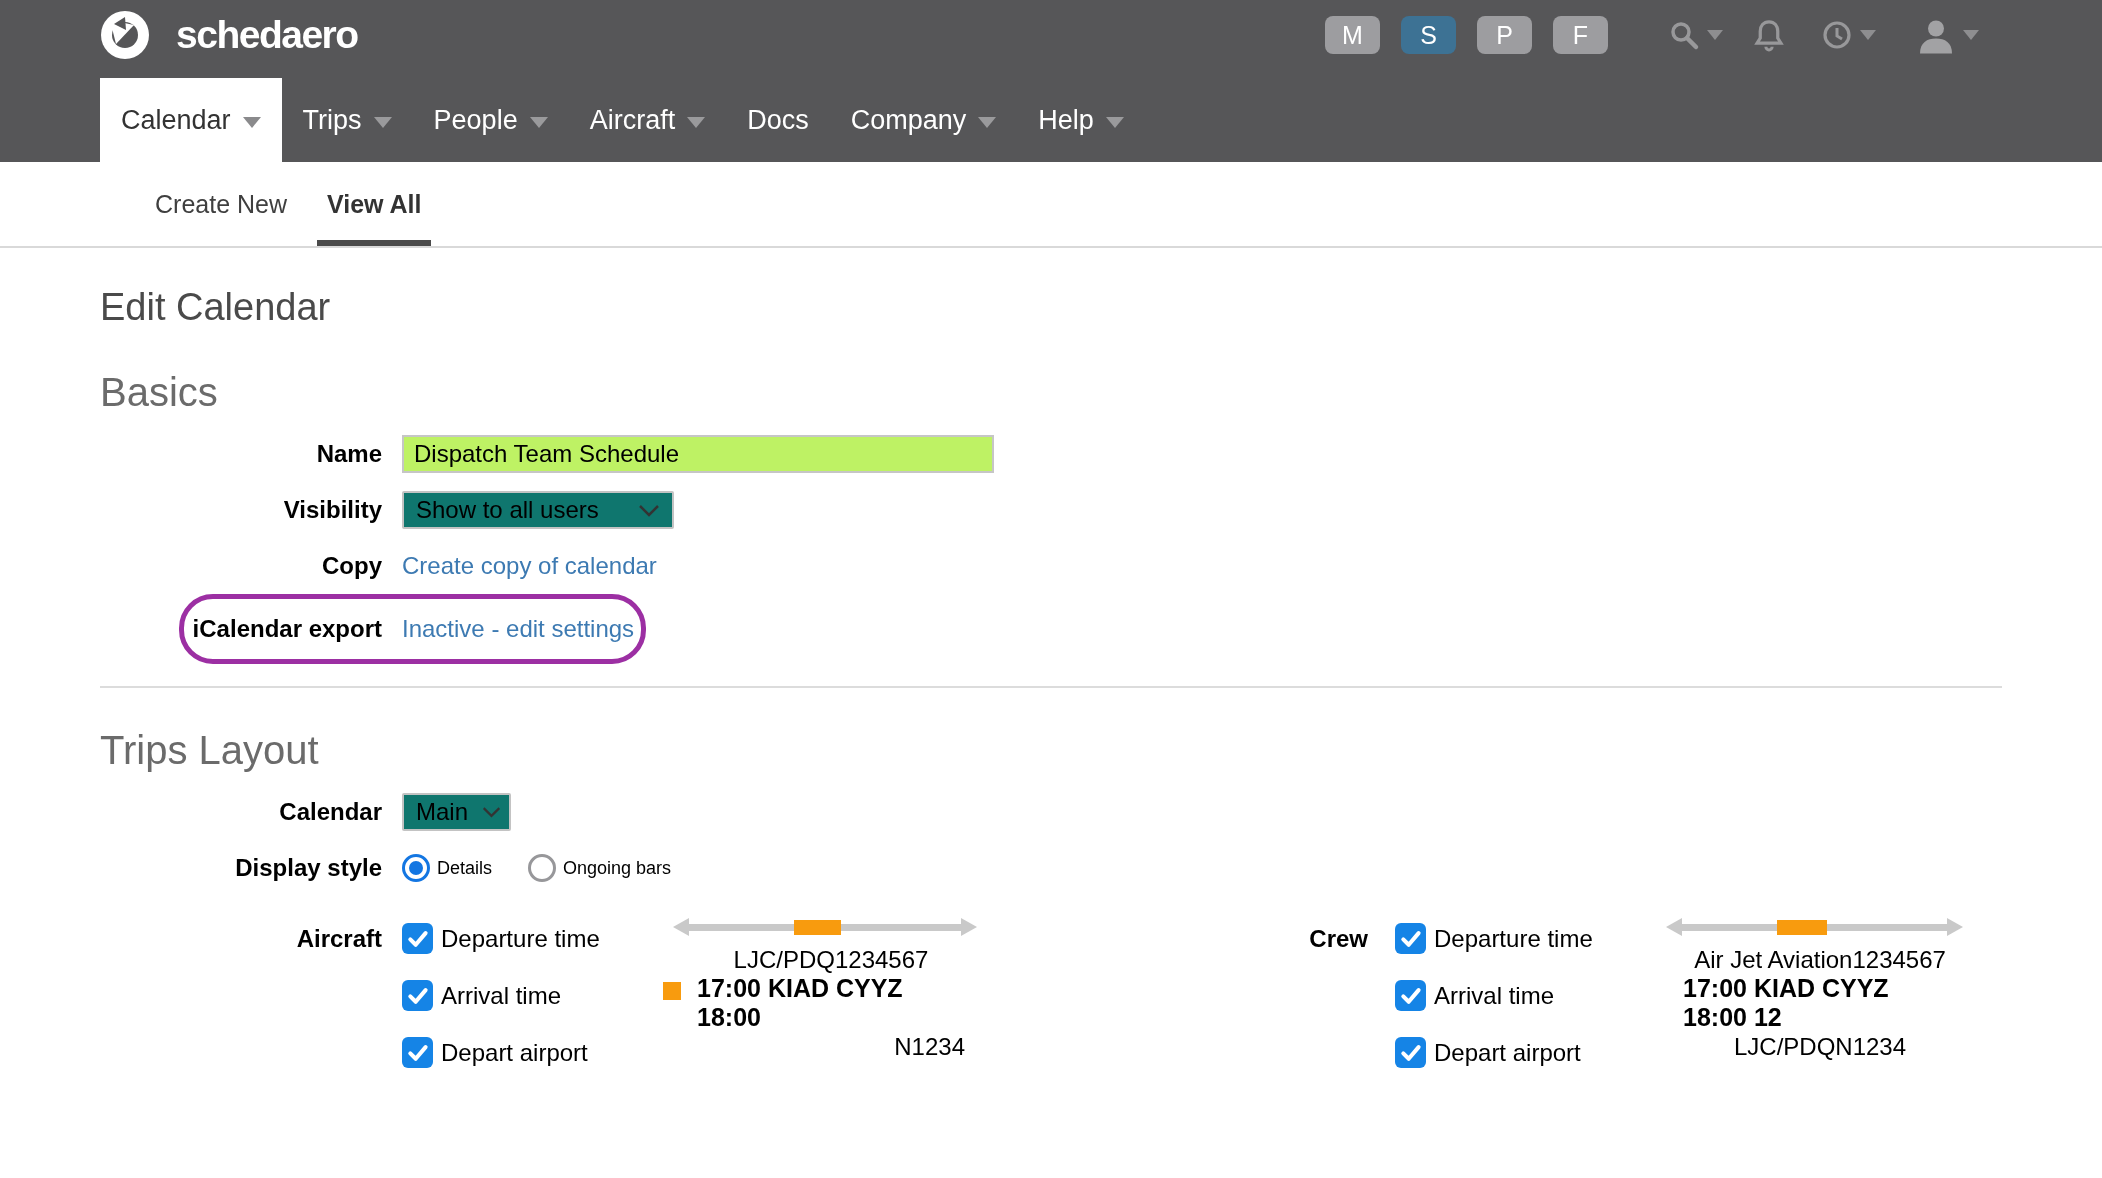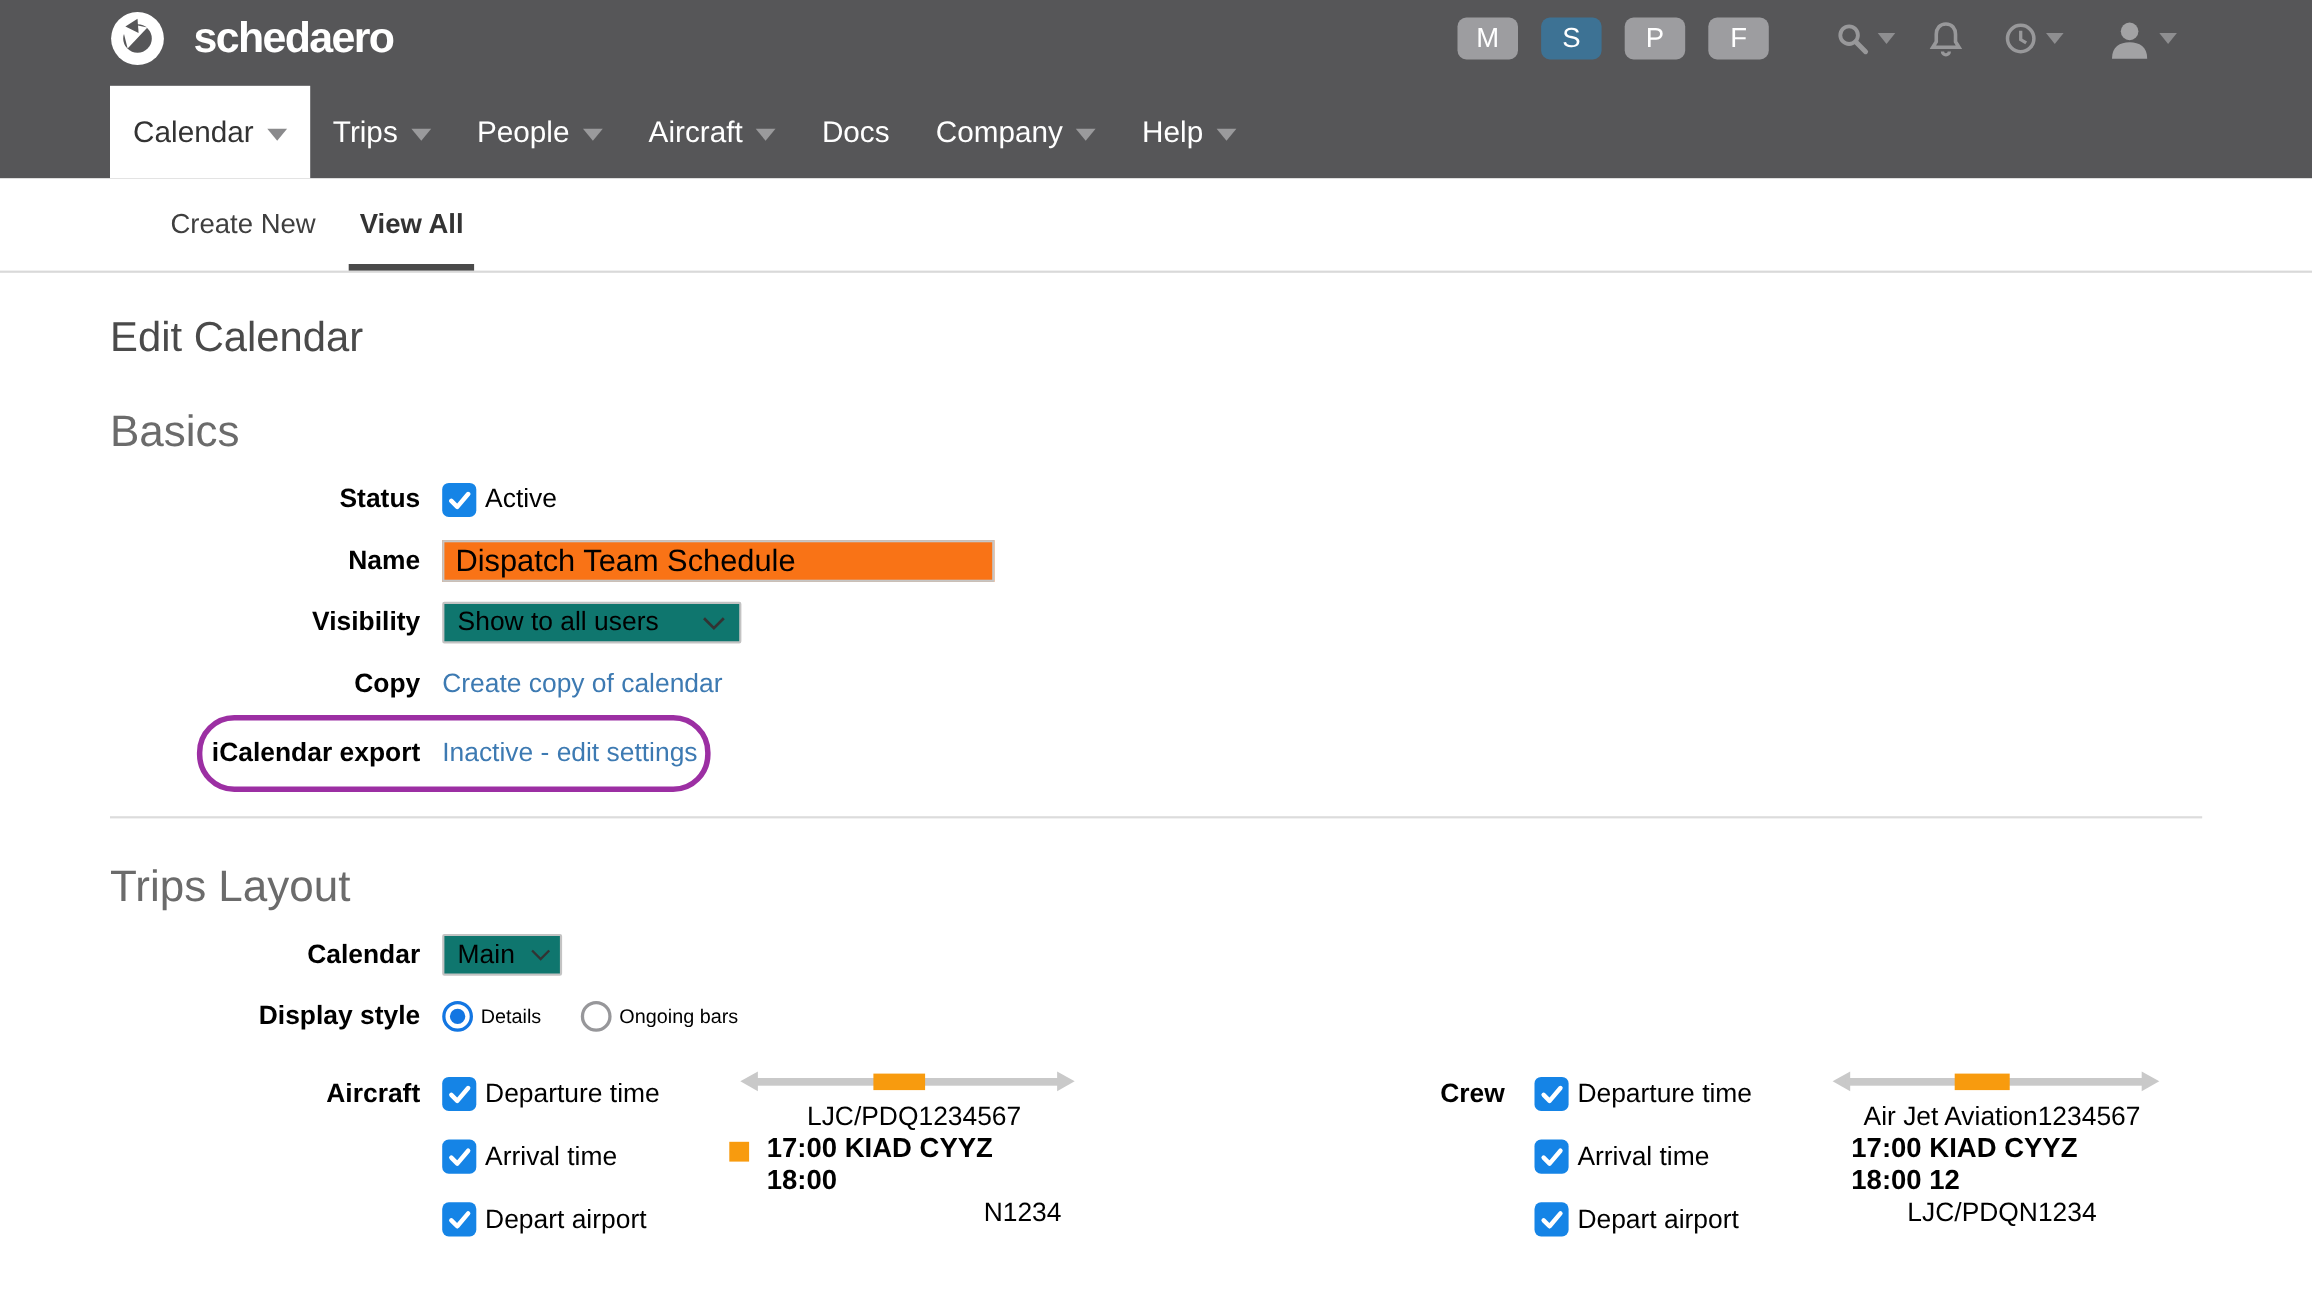--- a/index.html
+++ b/index.html
@@ -40,22 +40,22 @@
   .content{padding:0 100px;}
   h1{margin:36px 0 0;font-size:38px;font-weight:400;color:#4a4a4a;line-height:46px;}
   .note{margin:22px 0 0;font-size:24px;color:#000;line-height:30px;}
   h2{margin:42px 0 14px;font-size:40px;font-weight:400;color:#6b6b6b;line-height:40px;}
   .frow{display:flex;align-items:center;min-height:56px;}
   .lbl{width:282px;text-align:right;font-weight:bold;font-size:24px;color:#000;flex:none;}
   .ctl{margin-left:20px;display:flex;align-items:center;}
   .cb{width:31px;height:31px;border-radius:6px;background:var(--accent-blue);
     display:inline-flex;align-items:center;justify-content:center;flex:none;cursor:pointer;}
   .cb-label{font-size:24px;margin-left:8px;}
-  .text-input{width:502px;height:38px;box-sizing:border-box;border:2px solid #c6c6c6;font-size:28px;
-    padding:0 10px;font-family:inherit;color:#000;background:#f97316;}
+  .text-input{width:592px;height:38px;box-sizing:border-box;border:2px solid #c6c6c6;font-size:24px;
+    padding:0 10px;font-family:inherit;color:#000;background:#bef264;}
   .select{height:38px;box-sizing:border-box;border:2px solid #c3c3c3;border-radius:2px;background:#0f766e;
     display:flex;align-items:center;font-size:24px;padding:0 12px;cursor:pointer;}
   .select .chev{margin-left:auto;padding-left:14px;display:flex;align-items:center;}
   .sel-visibility{width:272px;}
   .sel-main{width:109px;}
   .link{color:var(--link-blue);font-size:24px;text-decoration:none;cursor:pointer;}
   .frow.ical{height:70px;position:relative;}
   .ring{position:absolute;left:79px;top:0;width:467px;height:70px;border:5px solid var(--purple);
     border-radius:34px;box-sizing:border-box;pointer-events:none;}
   .divider{border-top:2px solid var(--divider);margin-top:22px;}
@@ -177,31 +177,20 @@
 <div class="subnav">
   <div class="subnav-item">Create New</div>
   <div class="subnav-item active">View All</div>
 </div>
 
 <div class="content">
   <h1>Edit Calendar</h1>
 
   <h2>Basics</h2>
 
-  <div class="frow">
-    <div class="lbl">Status</div>
-    <div class="ctl">
-      <span class="cb">
-        <svg width="27" height="27" viewBox="0 0 30 30">
-          <polyline points="7,16 13,22 24,9" fill="none" stroke="#fff" stroke-width="4.5" stroke-linecap="round" stroke-linejoin="round"></polyline>
-        </svg>
-      </span>
-      <span class="cb-label">Active</span>
-    </div>
-  </div>
 
   <div class="frow">
     <div class="lbl">Name</div>
     <div class="ctl">
       <input class="text-input" type="text" value="Dispatch Team Schedule" style="">
     </div>
   </div>
 
   <div class="frow">
     <div class="lbl">Visibility</div>

